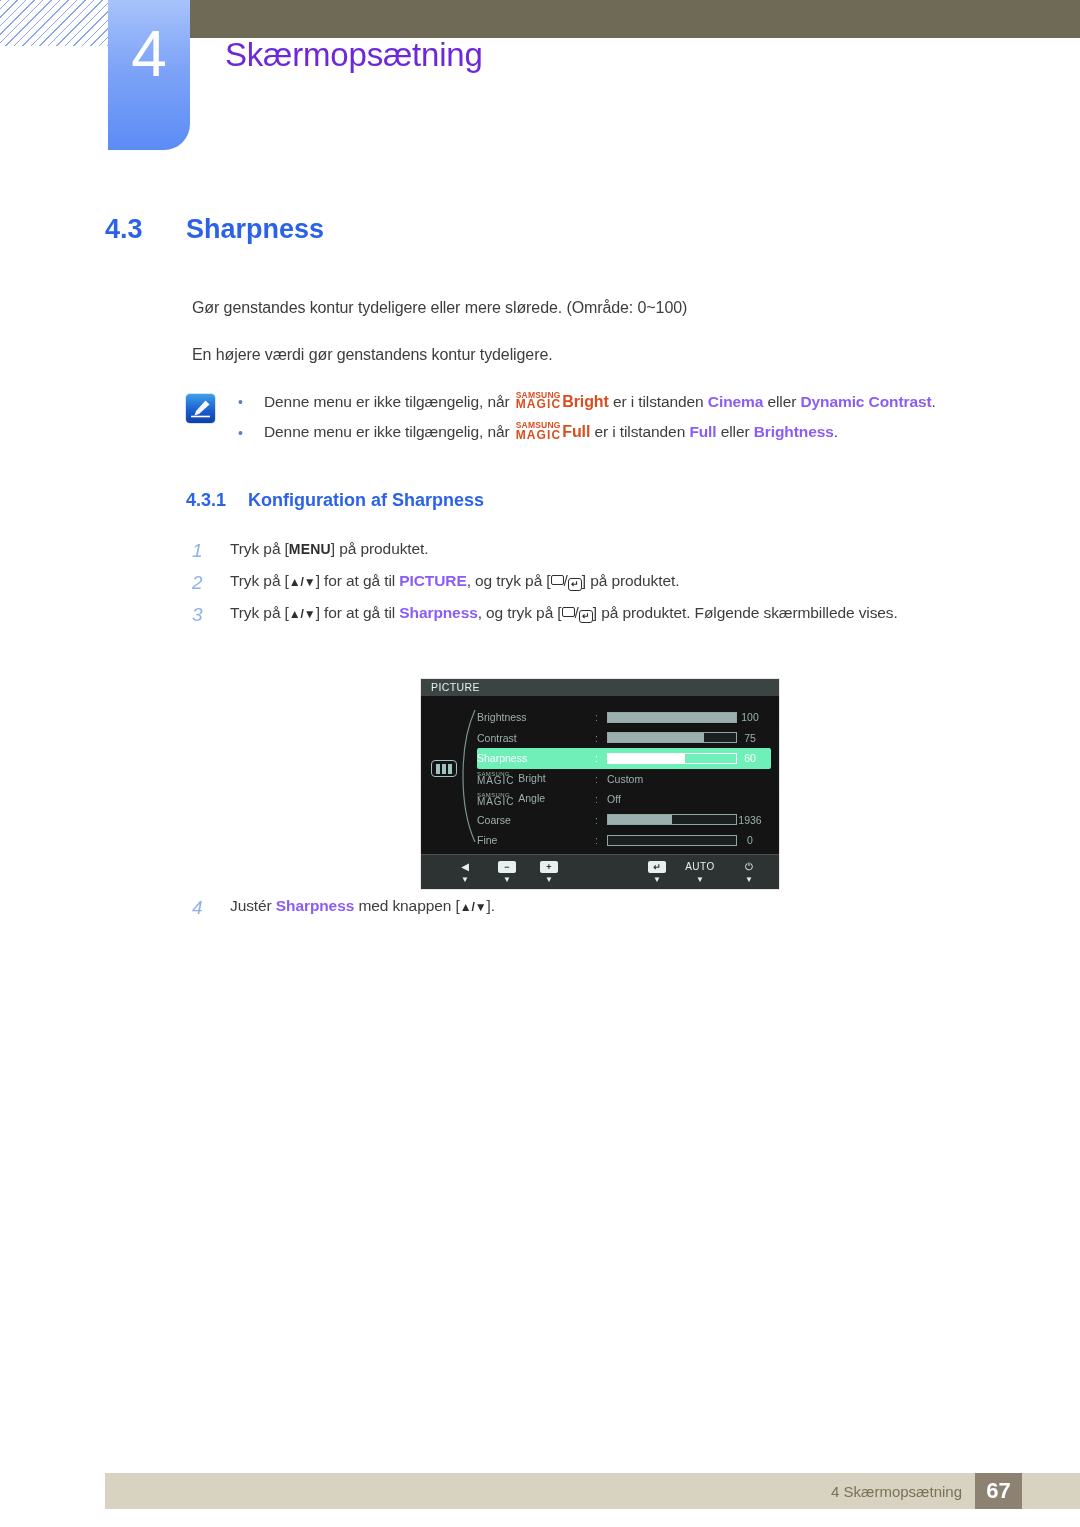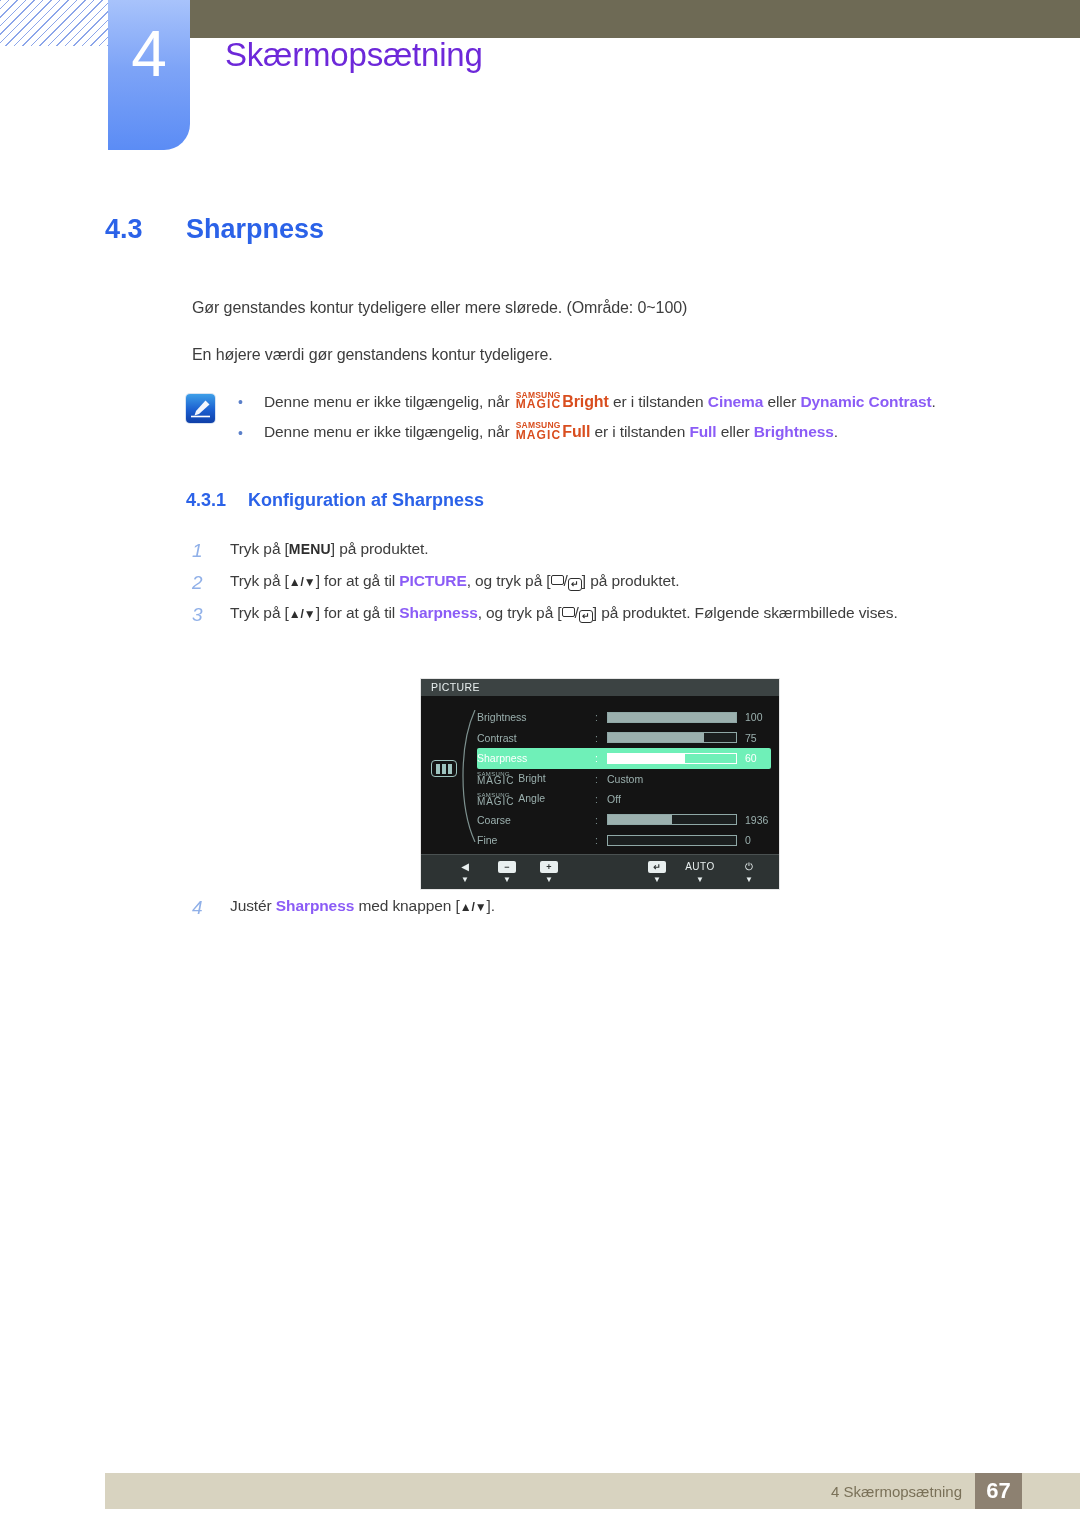--- a/index.html
+++ b/index.html
@@ -256,21 +256,21 @@
     font-size: 10.5px;
     color: #9bb0ae;
     position: relative;
   }
   .osd-row .lbl {
     width: 118px;
     flex: none;
     white-space: nowrap;
   }
   .osd-row .colon { width: 12px; flex: none; color: #7d918f; }
-  .osd-row .val { width: 26px; text-align: left; flex: none; margin-left: 8px; }
+  .osd-row .val { width: 26px; text-align: center; flex: none; }
   .osd-row .opt { flex: 1; color: #9bb0ae; }
   .bar {
     width: 130px;
     height: 11px;
     border: 1px solid #8fa8a6;
     box-sizing: border-box;
     background: #1b1f1f;
     position: relative;
     flex: none;
   }

